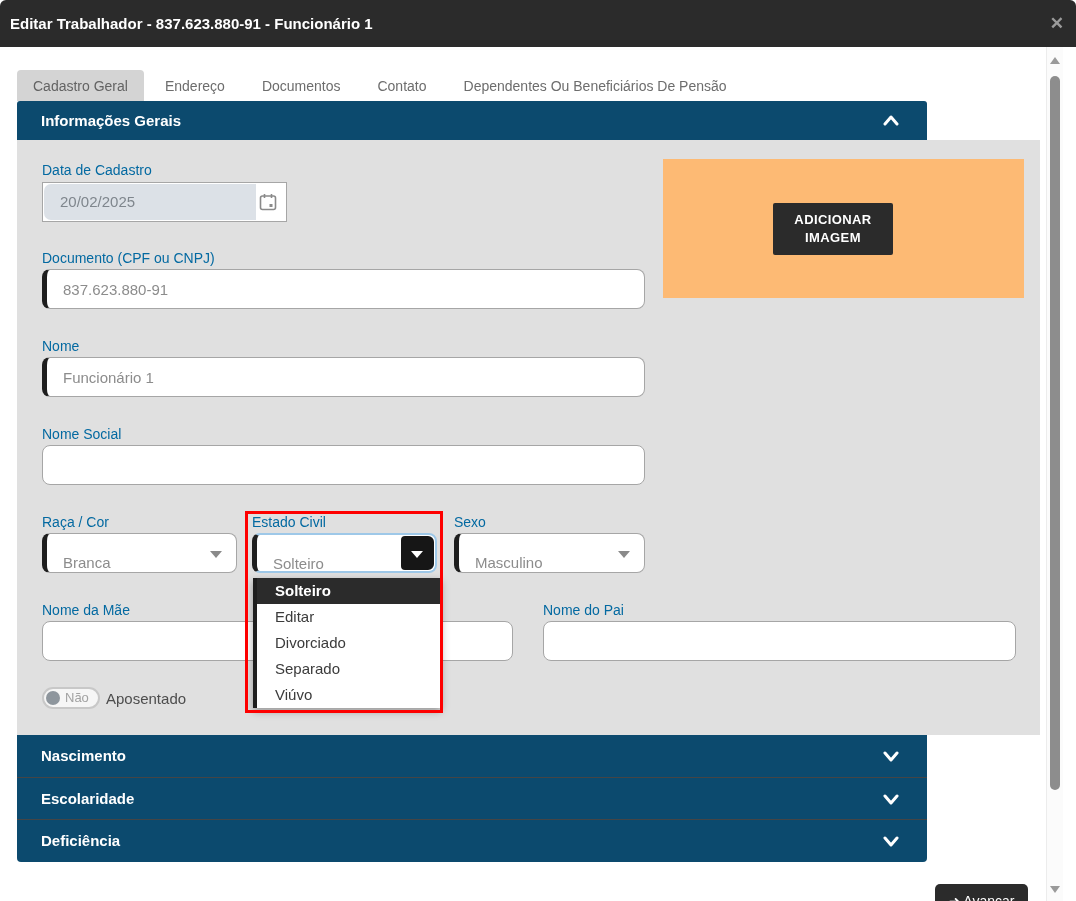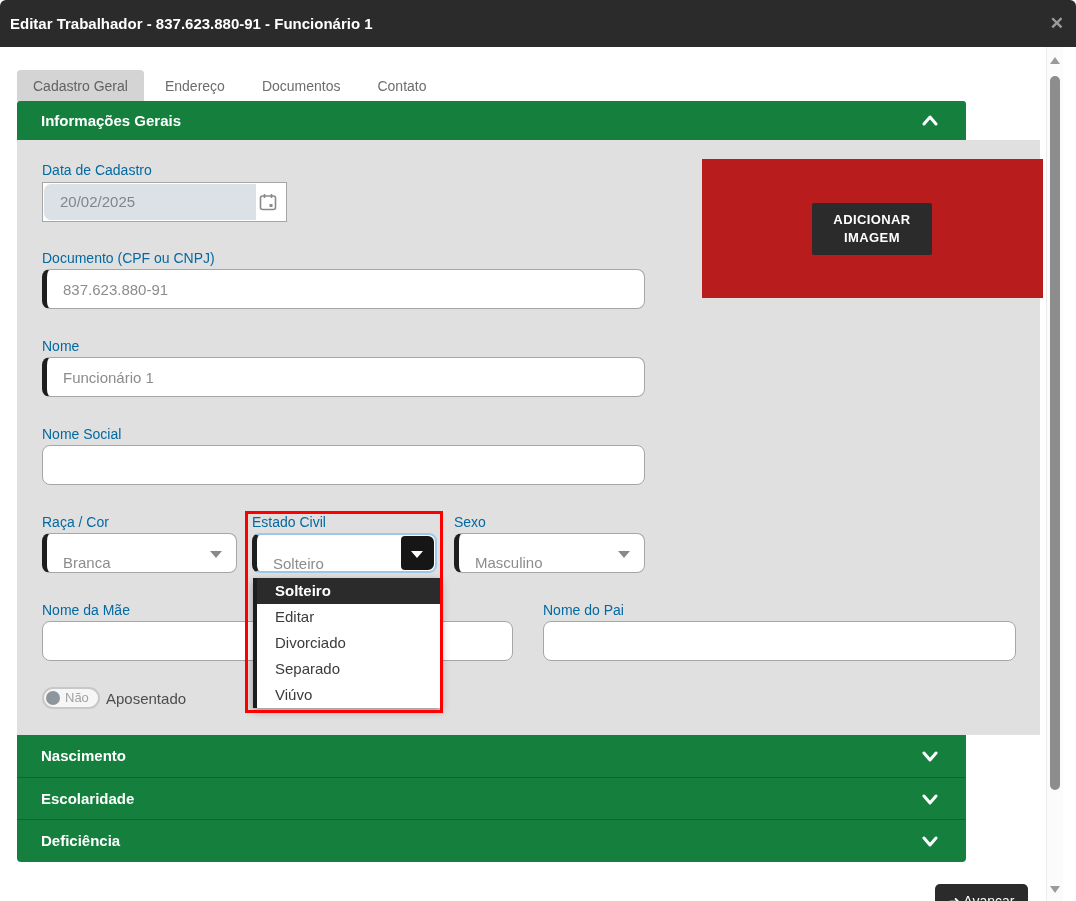--- a/index.html
+++ b/index.html
@@ -10,21 +10,21 @@
   .modal-title{position:absolute;left:10px;top:0;height:47px;line-height:47px;color:#fff;font-size:15px;font-weight:bold;white-space:nowrap;}
   .modal-close{position:absolute;right:12px;top:0;height:47px;line-height:47px;color:#9b9b9b;font-size:17px;font-weight:bold;cursor:pointer;}
 
   
   .tabs{position:absolute;left:17px;top:70px;height:31px;display:flex;align-items:stretch;justify-content:center;}
   .tab{padding:0 16px;display:flex;align-items:center;font-size:14px;color:#6d6d6d;border-radius:4px 4px 0 0;cursor:pointer;white-space:nowrap;}
   .tab.active{background:#d4d4d4;color:#636363;}
   .tab + .tab{margin-left:5px;}
 
   
-  .acc{position:absolute;left:17px;width:910px;height:42px;background:#15803d;color:#fff;cursor:pointer;padding-left:39px;}
+  .acc{position:absolute;left:17px;width:910px;height:42px;background:#0c4a6e;color:#fff;cursor:pointer;}
   .acc-title{position:absolute;left:24px;top:0;height:42px;line-height:42px;font-size:15px;font-weight:bold;}
   .acc-chevron{position:absolute;right:28px;top:13px;width:16px;height:16px;}
   .acc.first{top:101px;height:39px;border-radius:3px 3px 0 0;}
   .acc.first .acc-title{height:39px;line-height:39px;}
   .acc.first .acc-chevron{top:12px;}
   .acc.n2{top:735px;}
   .acc.n3{top:777px;border-top:1px solid #454545;}
   .acc.n4{top:819px;border-top:1px solid #454545;border-radius:0 0 4px 4px;}
 
   
@@ -57,21 +57,21 @@
   
   .annotation{position:absolute;left:245px;top:511px;width:198px;height:202px;border:3px solid #fe0000;box-sizing:border-box;z-index:30;pointer-events:none;}
 
   
   .toggle{position:absolute;width:58px;height:22px;background:#f6f6f6;border:2px solid #c8c8c8;border-radius:13px;box-sizing:border-box;cursor:pointer;}
   .toggle-knob{position:absolute;left:2px;top:2px;width:14px;height:14px;border-radius:50%;background:#8e969d;}
   .toggle-text{position:absolute;left:21px;top:0;height:18px;line-height:18px;font-size:13px;color:#a2a2a2;}
   .toggle-label{position:absolute;font-size:15px;color:#4d4d4d;}
 
   
-  .img-box{position:absolute;left:685px;top:19px;width:341px;height:139px;background:#b91c1c;}
+  .img-box{position:absolute;left:646px;top:19px;width:341px;height:139px;background:#fdba74;padding-left:20px;}
   .img-btn{position:absolute;left:110px;top:44px;width:120px;height:52px;background:#2b2b2b;color:#fff;border:none;border-radius:2px;font-family:"Liberation Sans",sans-serif;font-size:13px;font-weight:bold;text-transform:uppercase;letter-spacing:.4px;line-height:18px;cursor:pointer;}
 
   
   .advance-btn{position:absolute;left:935px;top:884px;width:93px;height:34px;background:#2b2b2b;color:#fff;border:none;border-radius:5px;font-family:"Liberation Sans",sans-serif;font-size:14px;cursor:pointer;}
 
   
   .sb-track{position:absolute;left:1046px;top:47px;width:16px;height:854px;background:#fbfbfb;border-left:1px solid #ececec;}
   .sb-up{position:absolute;left:3px;top:10px;width:0;height:0;border-left:5px solid transparent;border-right:5px solid transparent;border-bottom:7px solid #9a9a9a;cursor:pointer;}
   .sb-down{position:absolute;left:3px;bottom:8px;width:0;height:0;border-left:5px solid transparent;border-right:5px solid transparent;border-top:7px solid #9a9a9a;cursor:pointer;}
   .sb-thumb{position:absolute;left:3px;top:29px;width:10px;height:714px;background:#8d8d8d;border-radius:6px;cursor:pointer;}
@@ -84,20 +84,21 @@
   <div class="modal-header">
     <div class="modal-title">Editar Trabalhador - 837.623.880-91 - Funcionário 1</div>
     <div class="modal-close">✕</div>
   </div>
 
   <div class="tabs">
     <div class="tab active">Cadastro Geral</div>
     <div class="tab">Endereço</div>
     <div class="tab">Documentos</div>
     <div class="tab">Contato</div>
+    <div class="tab">Dependentes Ou Beneficiários De Pensão</div>
   </div>
 
   <div class="acc first">
     <div class="acc-title">Informações Gerais</div>
     <svg class="acc-chevron" viewBox="0 0 16 16">
         <polyline points="2,11 8,4 14,11" fill="none" stroke="#ffffff" stroke-width="3" stroke-linecap="round" stroke-linejoin="round"></polyline>
       </svg>
   </div>
 
   <div class="section-body">

